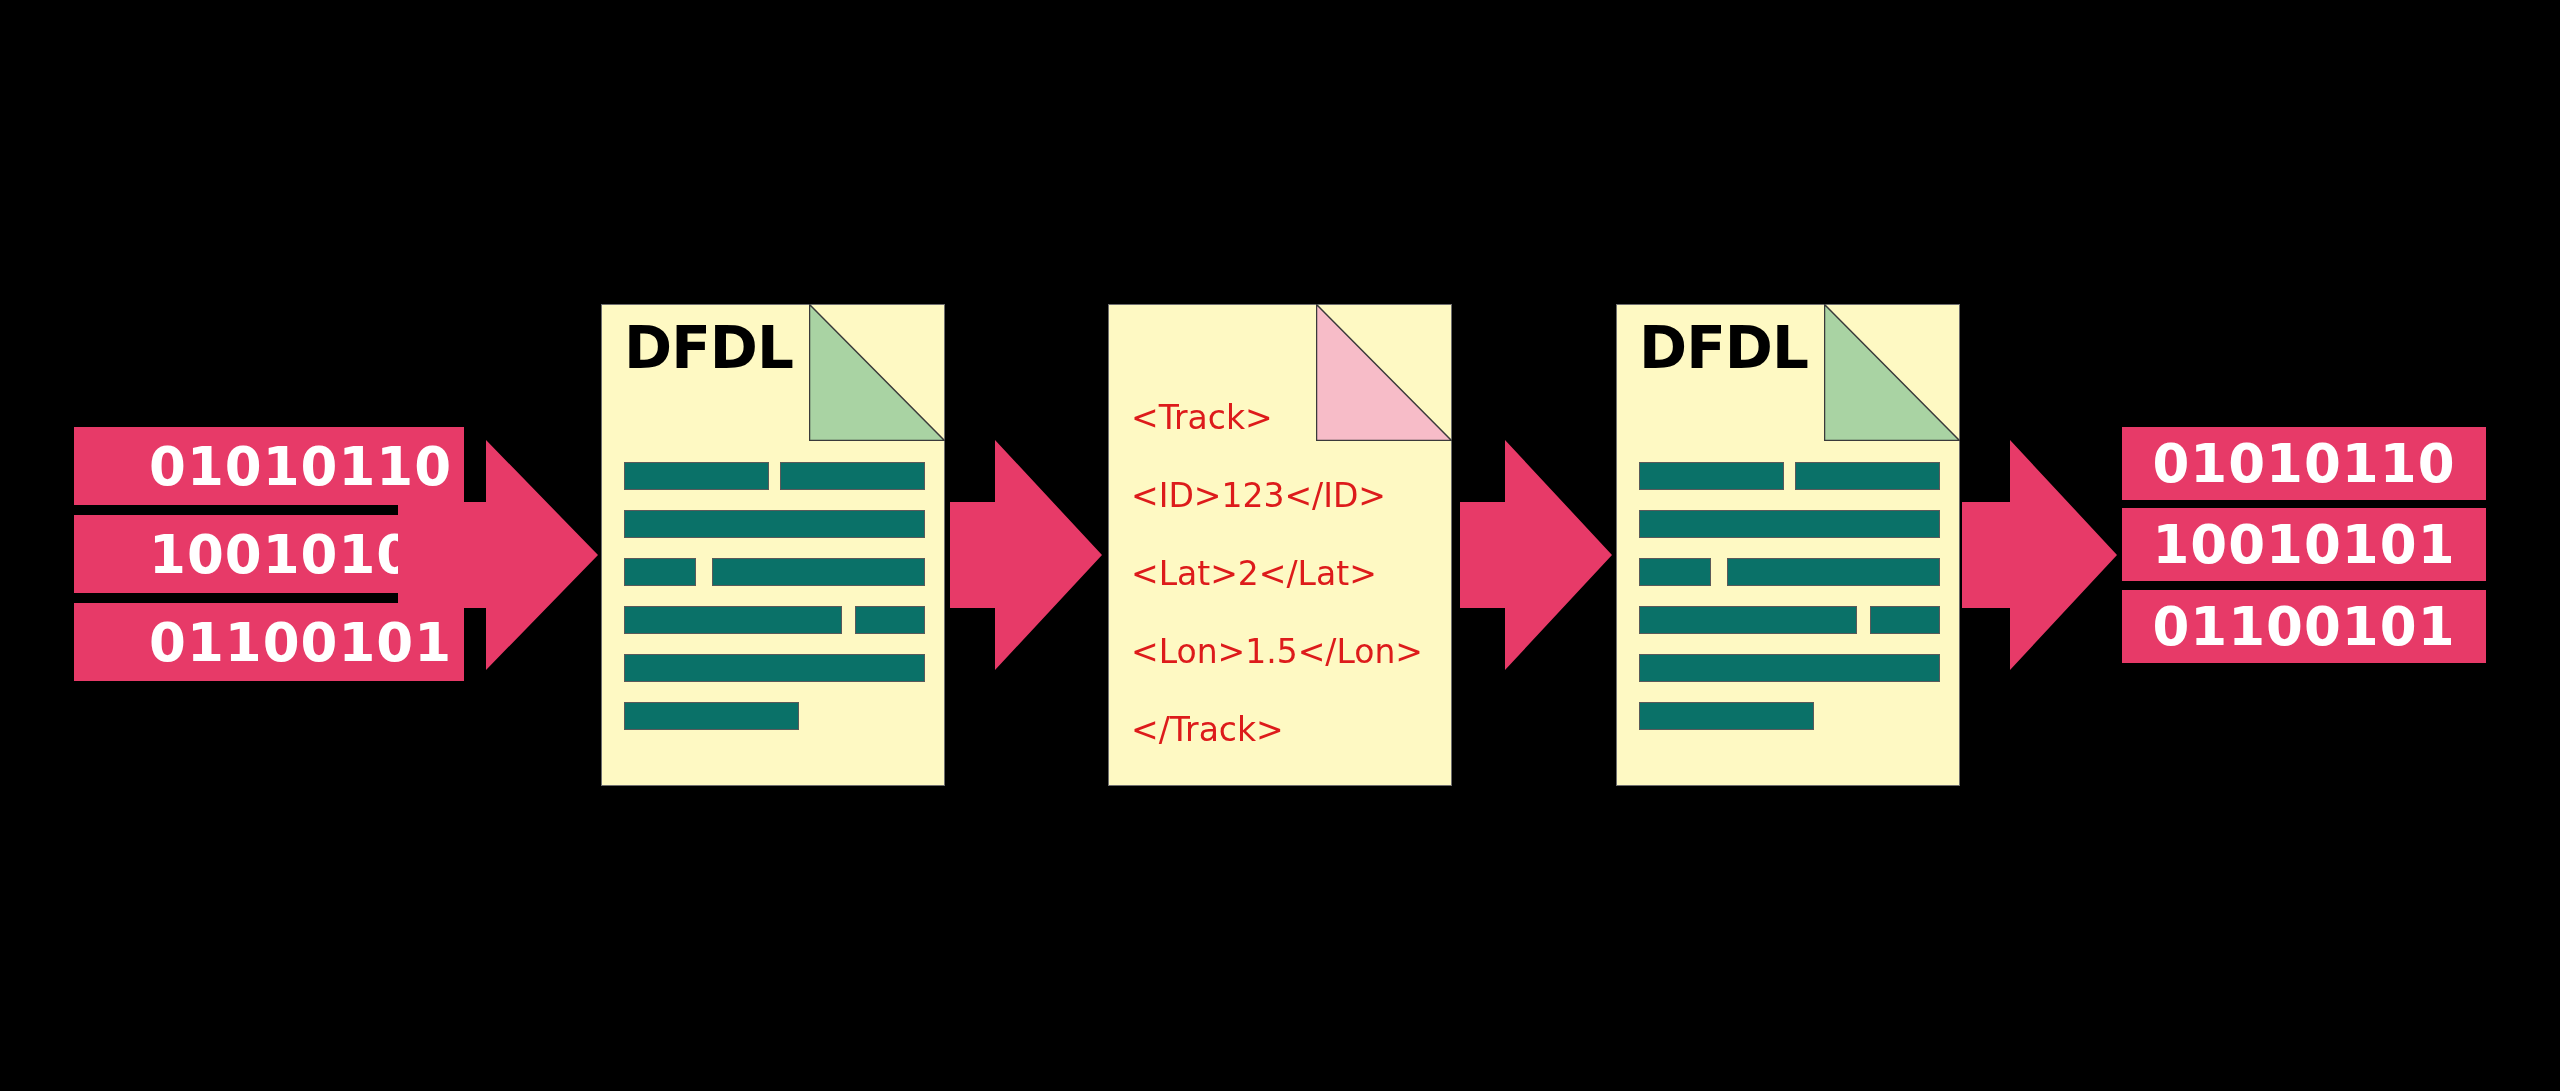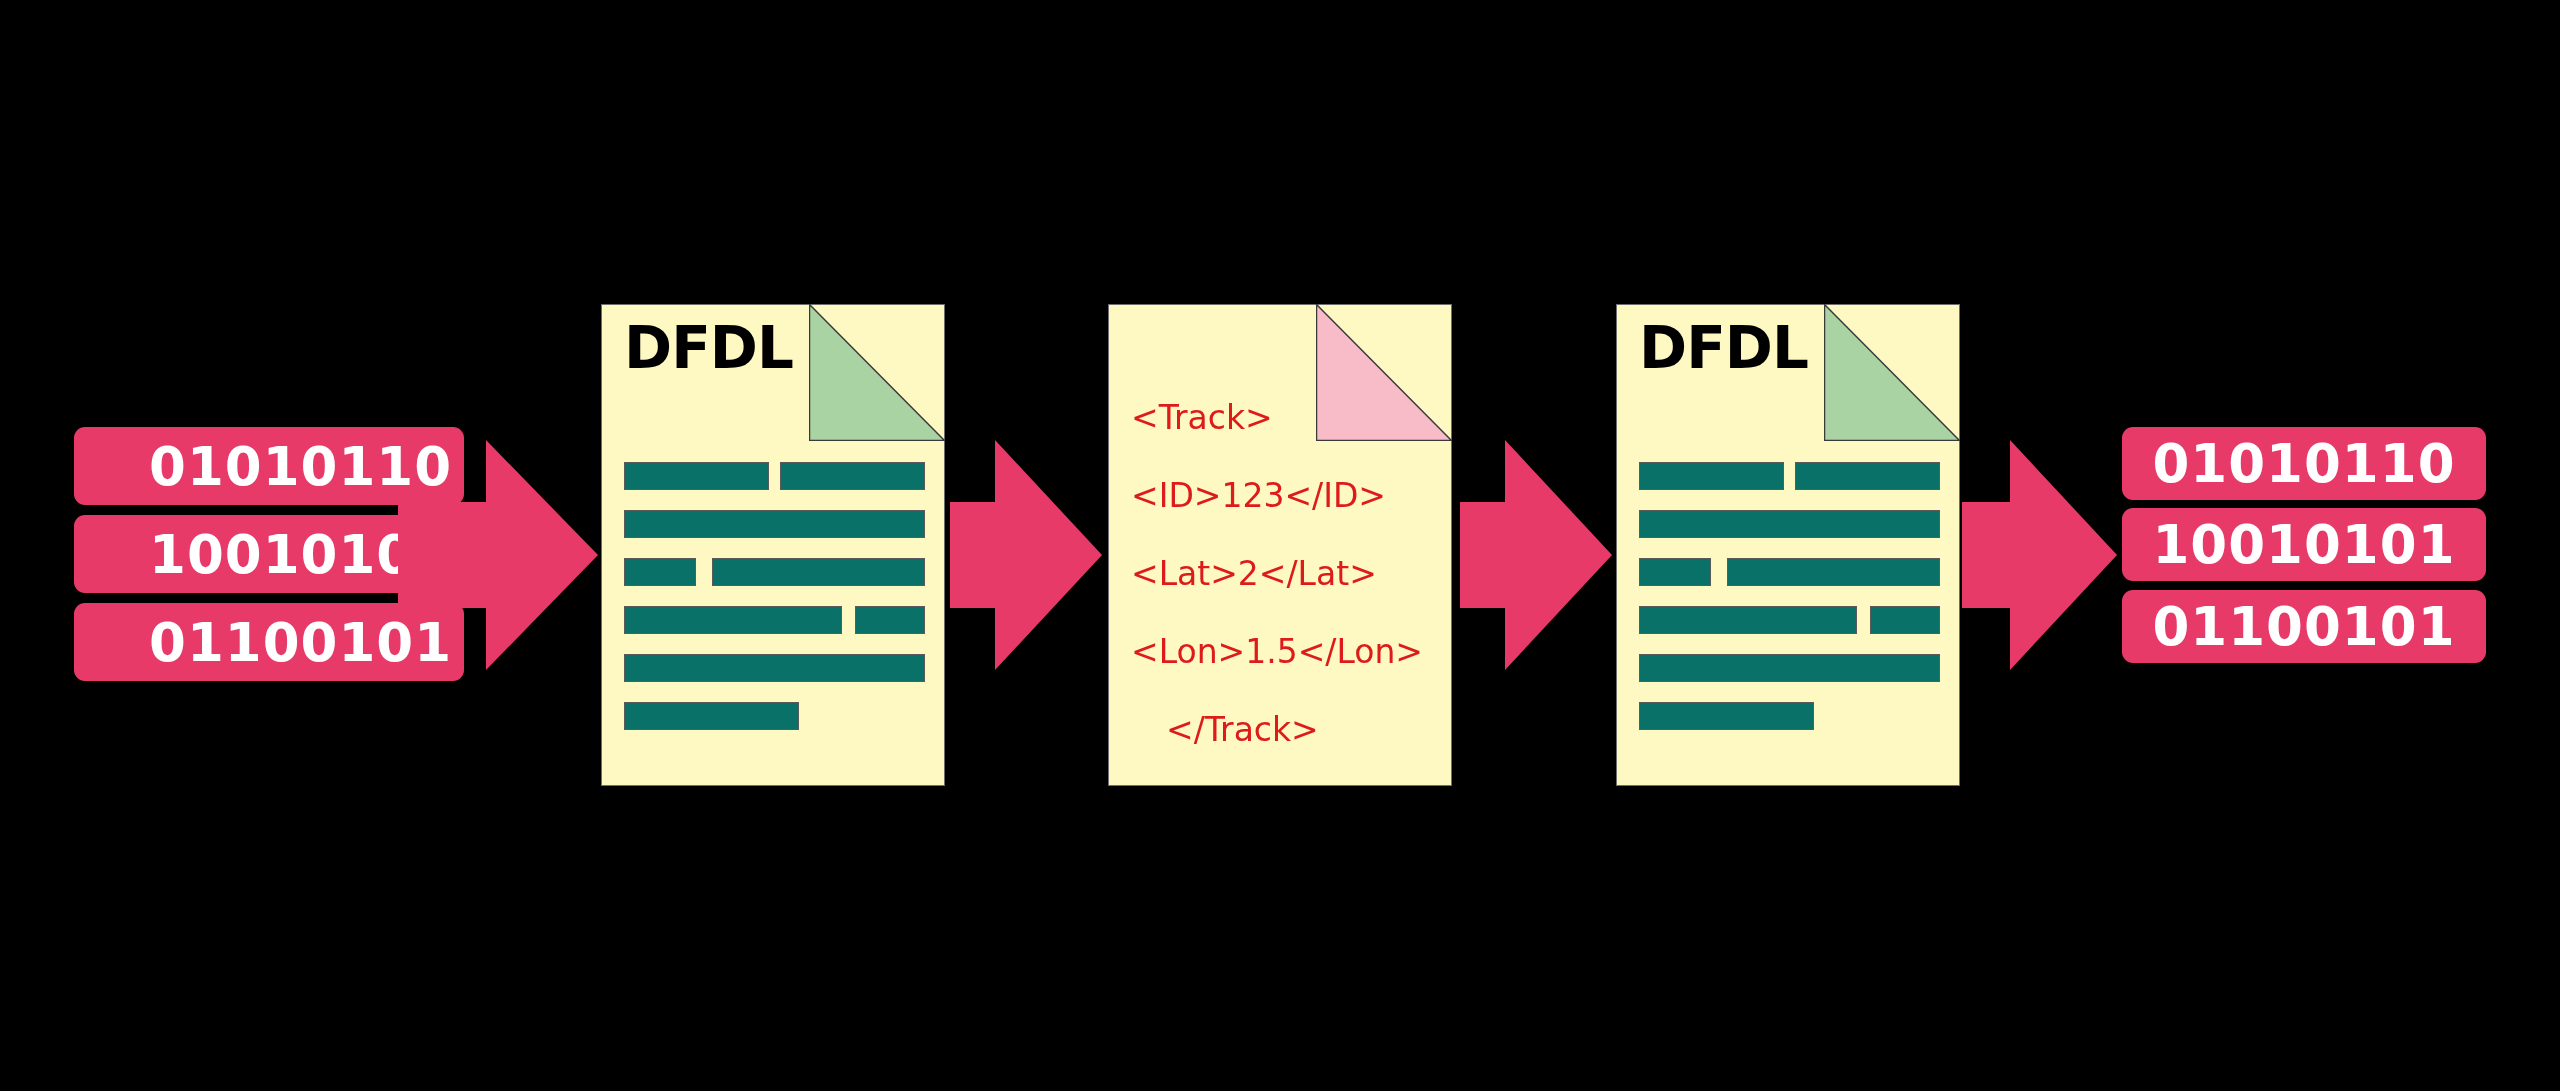--- a/index.html
+++ b/index.html
@@ -24,21 +24,20 @@
     position: absolute;
     background: #E73A68;
     color: #FFFFFF;
     font-family: "DejaVu Sans", sans-serif;
     font-size: 53px;
     font-weight: 700;
     letter-spacing: 1px;
     display: flex;
     align-items: center;
     box-sizing: border-box;
-    border-radius: 11px;
   }
   .binary-left .binary-row {
     left: 0;
     width: 390px;
     height: 78px;
     padding-left: 75px;
     justify-content: flex-start;
   }
   .binary-left .binary-row.r0 { top: 0px; }
   .binary-left .binary-row.r1 { top: 88px; }
@@ -114,21 +113,21 @@
   }
   .xml-line {
     font-family: "DejaVu Sans", sans-serif;
     font-size: 33px;
     font-weight: 500;
     color: #DD1B1B;
     line-height: 1;
     margin-bottom: 45px;
     white-space: nowrap;
   }
-  .xml-line:last-child { margin-bottom: 0; margin-left: 35px; }
+  .xml-line:last-child { margin-bottom: 0; }
 </style>
 </head>
 <body>
 
 <div id="stage">
 
   <div class="binary-block binary-left" style="left:74px; top:427px; width:390px; height:254px;">
     <div class="binary-row r0">01010110</div>
     <div class="binary-row r1">10010101</div>
     <div class="binary-row r2">01100101</div>

